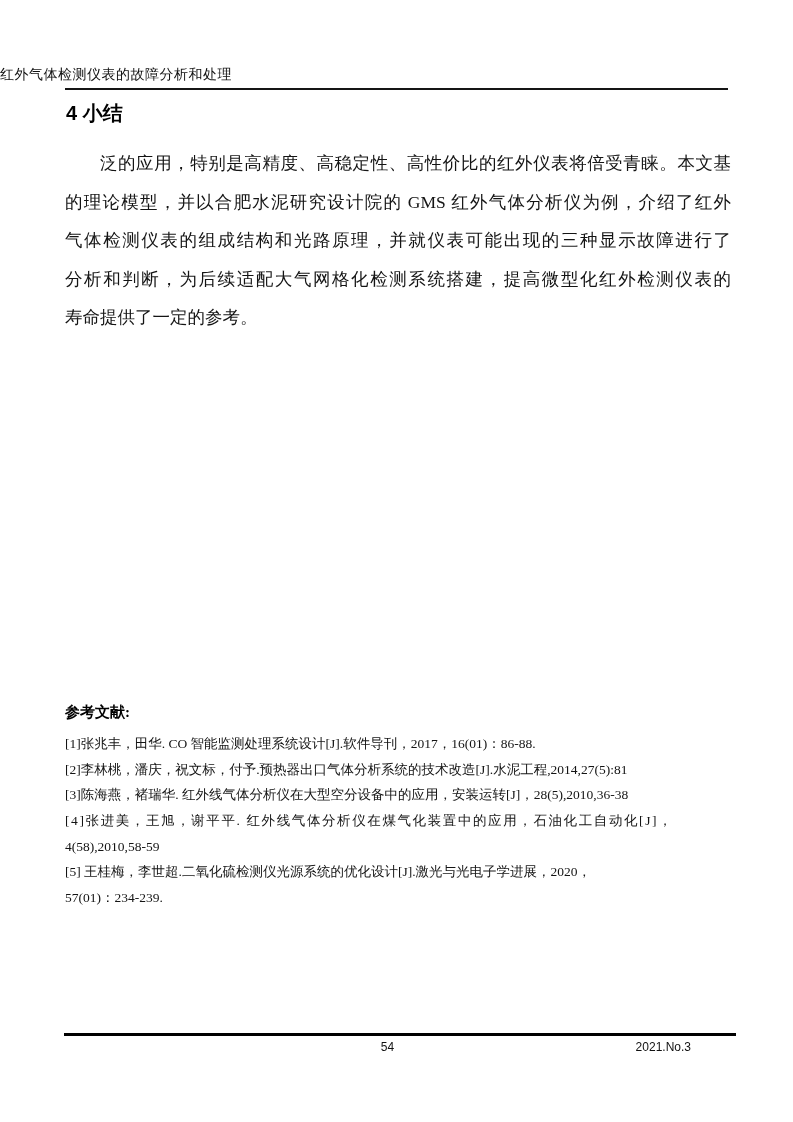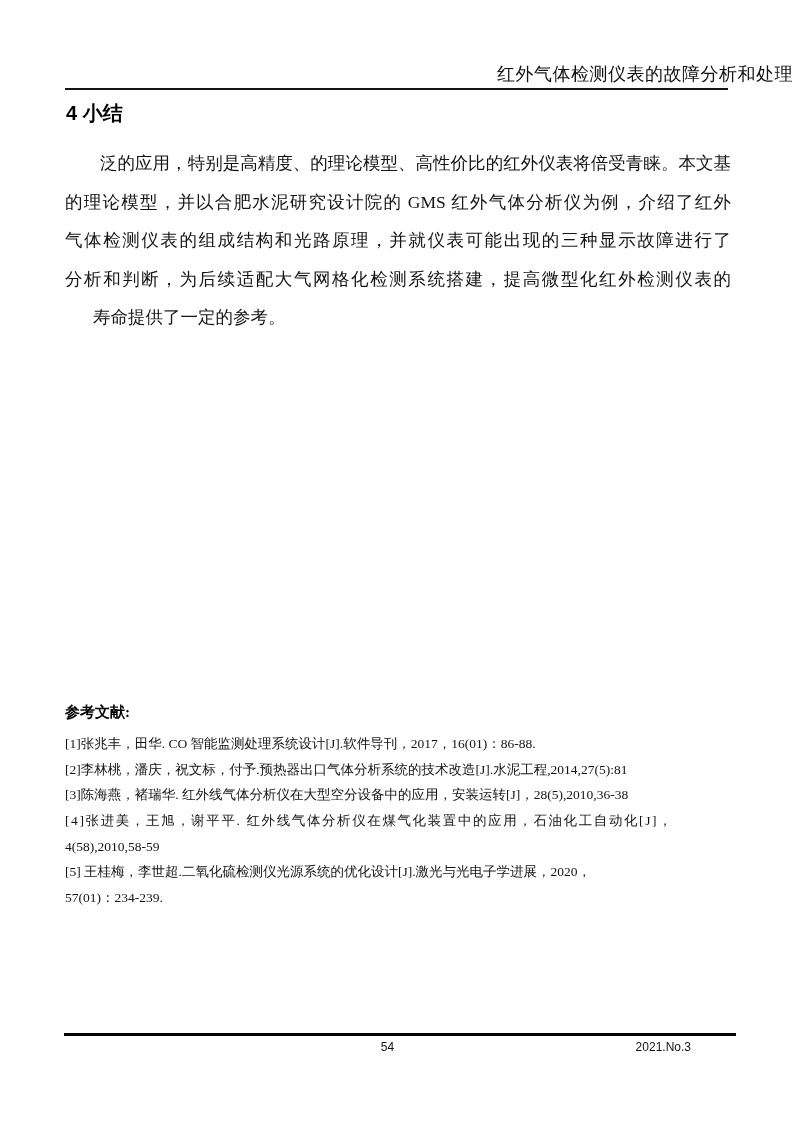--- a/index.html
+++ b/index.html
@@ -11,22 +11,22 @@
     color: #1a1a1a;
     font-family: "Liberation Serif", serif;
     overflow: hidden;
   }
 
   
   .header-title {
     position: absolute;
     top: 65px; left: 0;
     width: 793px;
-    text-align: right;
-    font-size: 18px;
+    text-align: left;
+    font-size: 14px;
     line-height: 19px;
     letter-spacing: 0.5px;
     color: #111;
   }
   .header-rule {
     position: absolute;
     top: 88px; left: 65px;
     width: 663px; height: 2px;
     background: #151515;
   }
@@ -51,21 +51,21 @@
     color: #141414;
   }
   .body-line {
     height: 38.5px;
     line-height: 38.5px;
     overflow: hidden;
     text-align: justify;
     text-align-last: justify;
   }
   .body-line:first-child { text-indent: 2em; }
-  .body-line:last-child { text-align-last: left; margin-left: 28px; }
+  .body-line:last-child { text-align-last: left; }
 
   
   .ref-heading {
     position: absolute;
     top: 703px; left: 65px;
     font-size: 15px;
     font-weight: bold;
     color: #000;
   }
   .ref-block {
@@ -112,21 +112,21 @@
 
 <div class="page">
 
   <div class="header-title">红外气体检测仪表的故障分析和处理</div>
 
   <div class="header-rule"></div>
 
   <div class="section-heading">4 小结</div>
 
   <div class="body-block">
-      <div class="body-line">泛的应用，特别是高精度、的理论模型、高性价比的红外仪表将倍受青睐。本文基</div>
+      <div class="body-line">泛的应用，特别是高精度、高稳定性、高性价比的红外仪表将倍受青睐。本文基</div>
       <div class="body-line">的理论模型，并以合肥水泥研究设计院的 GMS 红外气体分析仪为例，介绍了红外</div>
       <div class="body-line">气体检测仪表的组成结构和光路原理，并就仪表可能出现的三种显示故障进行了</div>
       <div class="body-line">分析和判断，为后续适配大气网格化检测系统搭建，提高微型化红外检测仪表的</div>
       <div class="body-line">寿命提供了一定的参考。</div>
     </div>
 
   <div class="ref-heading">参考文献:</div>
 
   <div class="ref-block">
       <div class="ref-line">[1]张兆丰，田华. CO 智能监测处理系统设计[J].软件导刊，2017，16(01)：86-88.</div>

